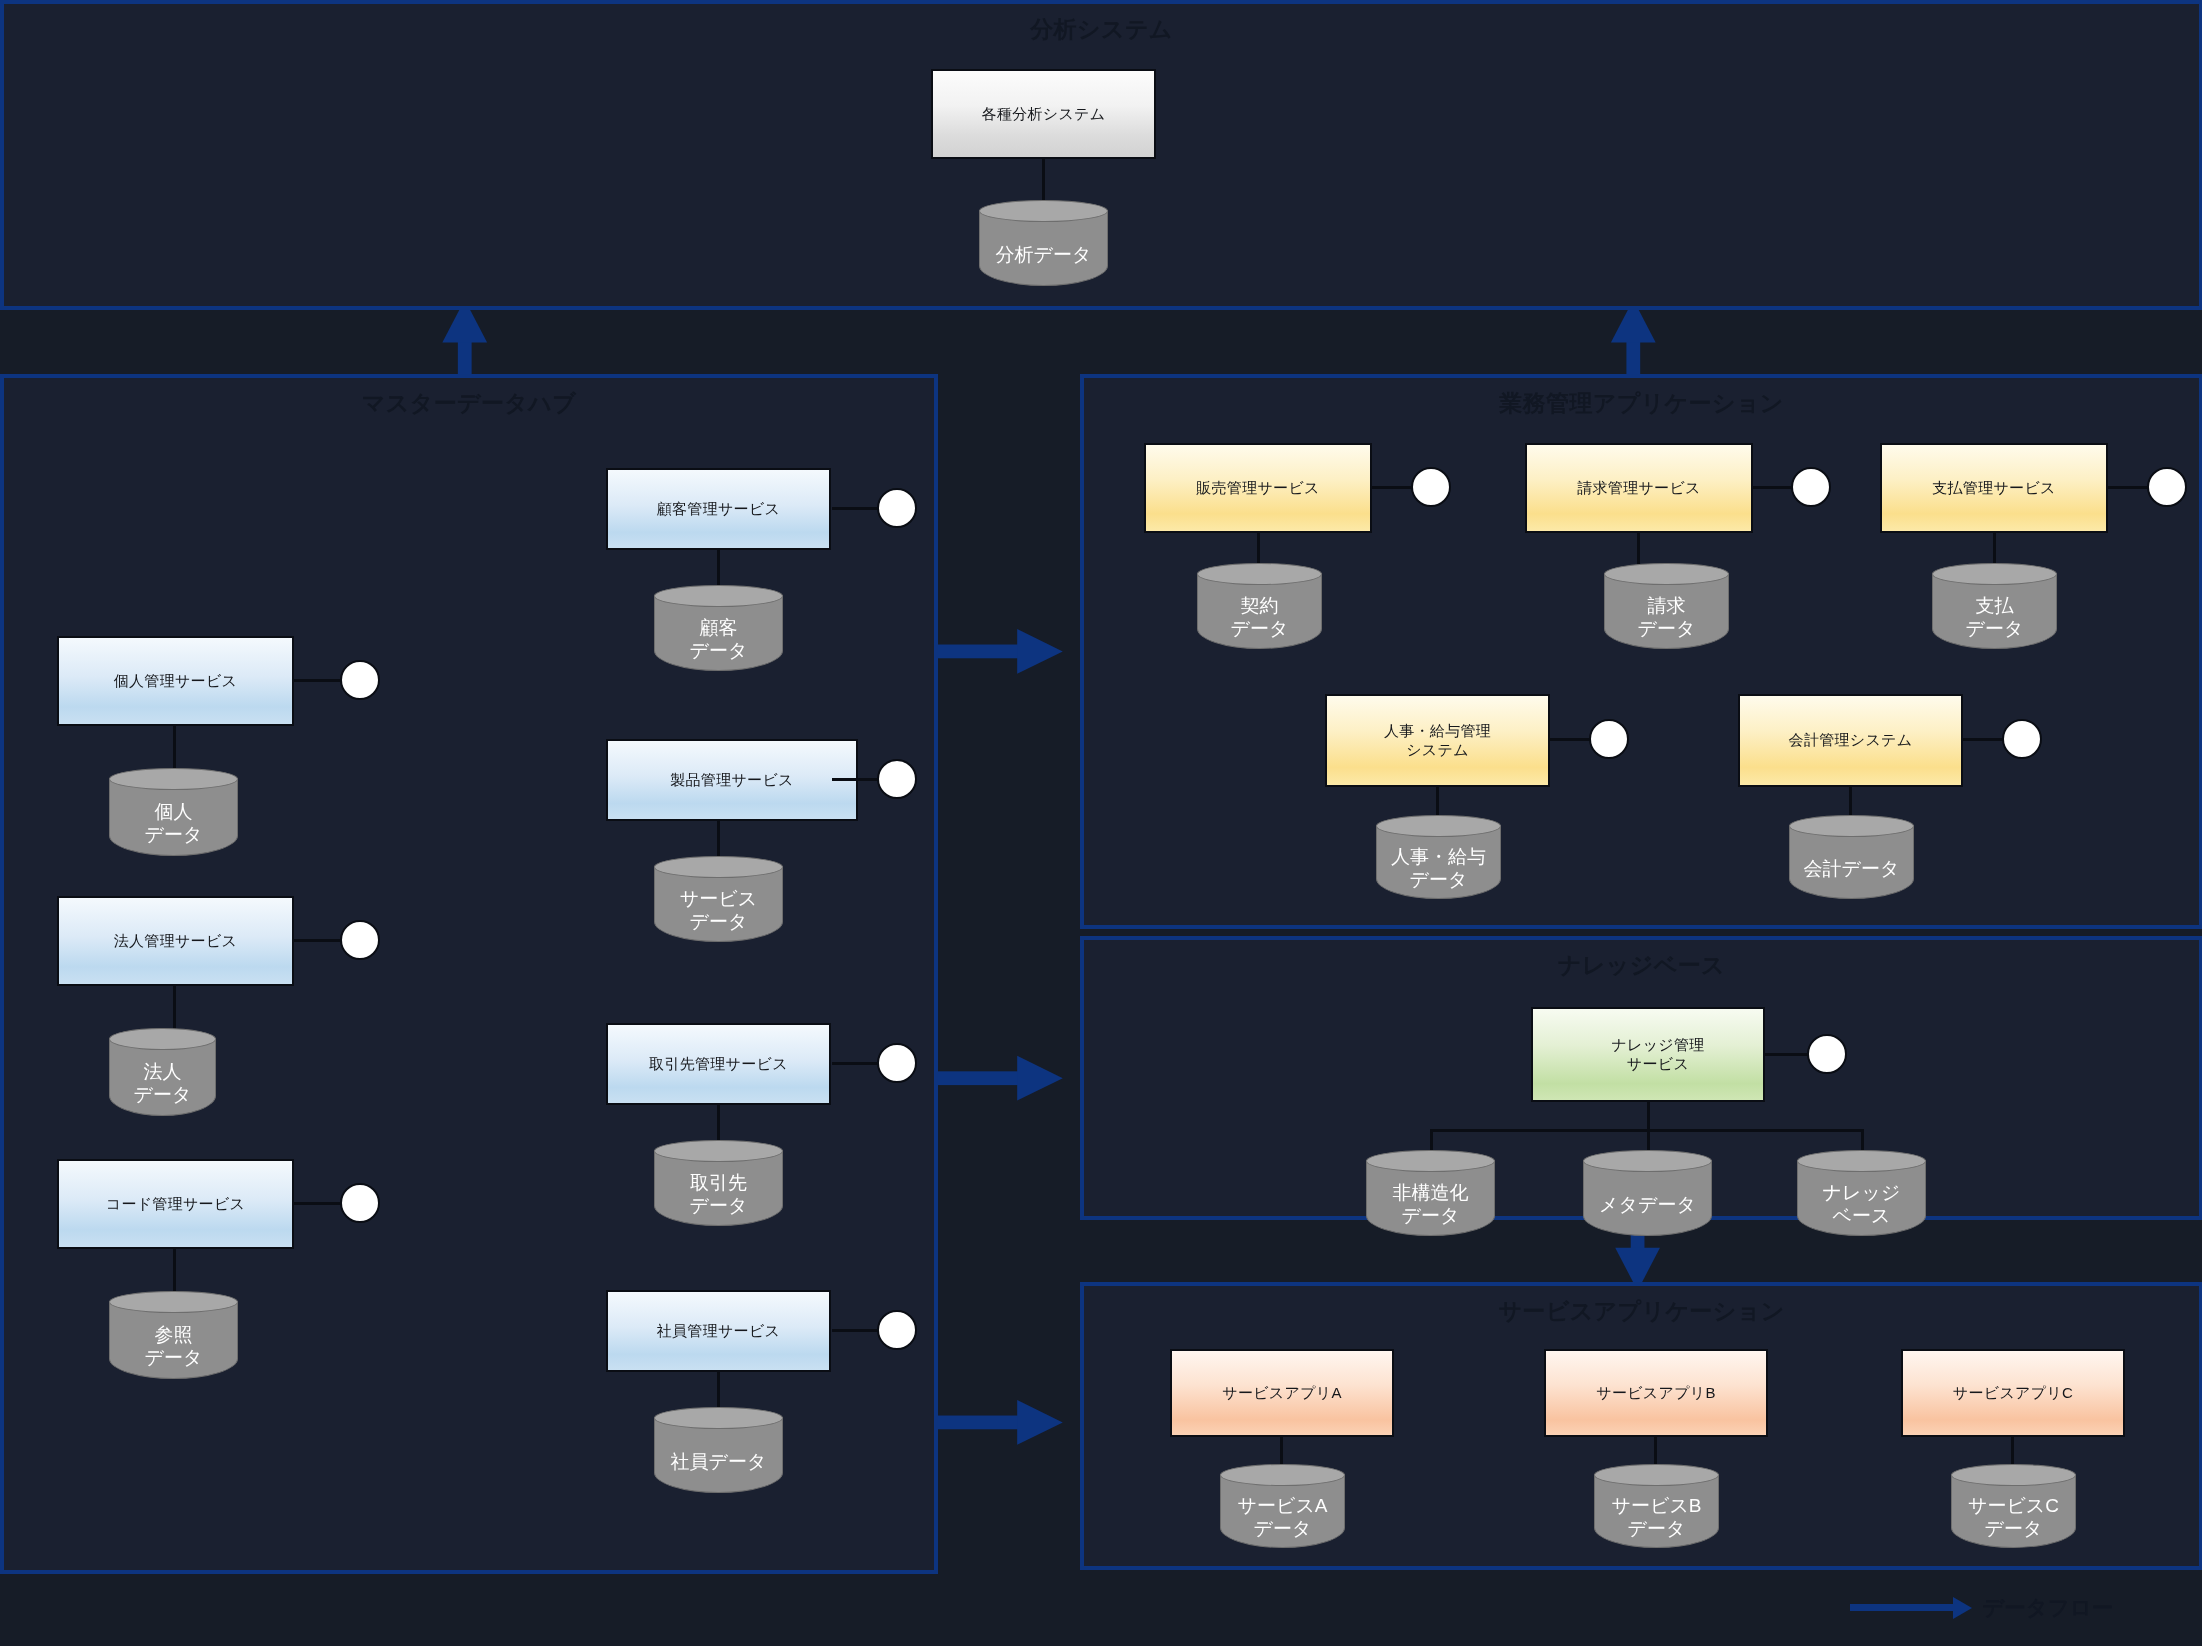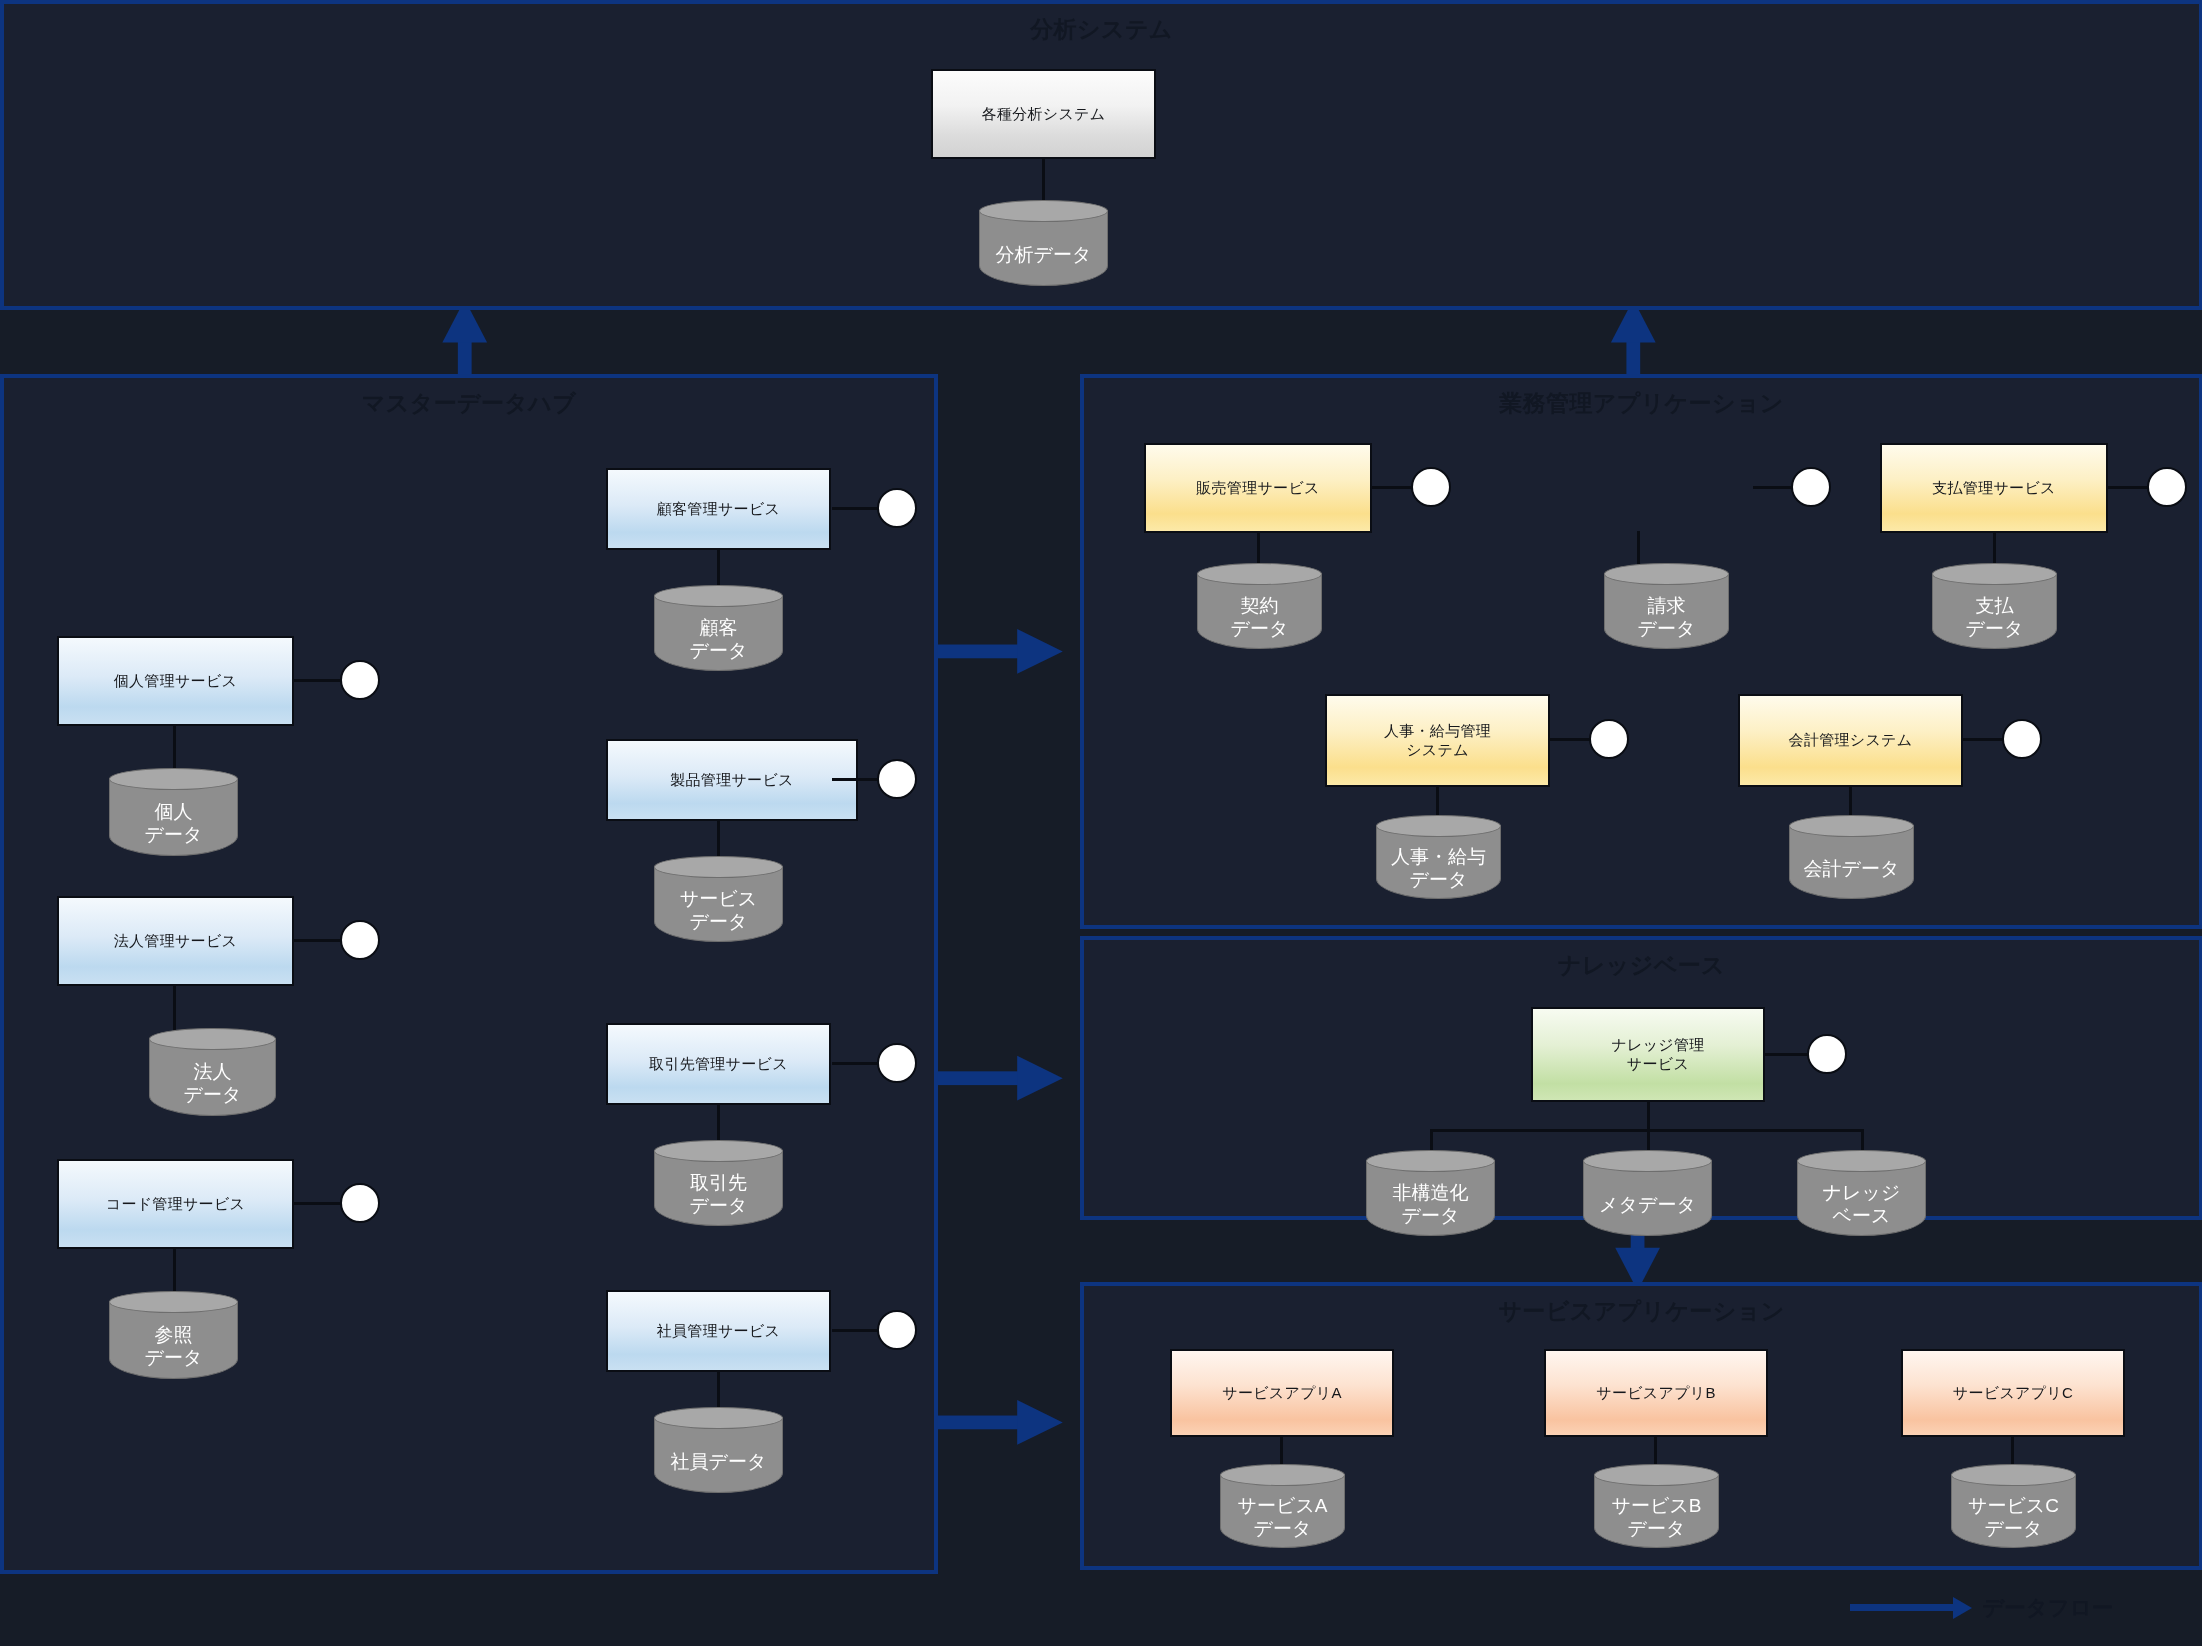--- a/index.html
+++ b/index.html
@@ -234,21 +234,21 @@
       <div class="cyl-label">個人
 データ</div>
     </div>
 
     <div class="node blue" style="left:53px; top:518px; width:237px; height:90px;">
       <span>法人管理サービス</span>
     </div>
     <div class="hline" style="left:290px; top:561px; width:50px;"></div>
     <div class="iface" style="left:336px; top:542px; width:40px; height:40px;"></div>
     <div class="vline" style="left:169px; top:607px; height:47px;"></div>
-    <div class="cyl" style="left:105px; top:650px; width:127px; height:88px;margin-left:40px;">
+    <div class="cyl" style="left:105px; top:650px; width:107px; height:88px;">
       <div class="body"></div>
       <div class="top"></div>
       <div class="cyl-label">法人
 データ</div>
     </div>
 
     <div class="node blue" style="left:53px; top:781px; width:237px; height:90px;">
       <span>コード管理サービス</span>
     </div>
     <div class="hline" style="left:290px; top:824px; width:50px;"></div>
@@ -322,20 +322,23 @@
     <div class="hline" style="left:288px; top:108px; width:43px;"></div>
     <div class="iface" style="left:327px; top:89px; width:40px; height:40px;"></div>
     <div class="vline" style="left:173px; top:153px; height:36px;"></div>
     <div class="cyl" style="left:113px; top:185px; width:125px; height:86px;">
       <div class="body"></div>
       <div class="top"></div>
       <div class="cyl-label">契約
 データ</div>
     </div>
 
+    <div class="node yellow" style="left:441px; top:65px; width:228px; height:90px;">
+      <span>請求管理サービス</span>
+    </div>
     <div class="hline" style="left:669px; top:108px; width:43px;"></div>
     <div class="iface" style="left:707px; top:89px; width:40px; height:40px;"></div>
     <div class="vline" style="left:553px; top:153px; height:36px;"></div>
     <div class="cyl" style="left:520px; top:185px; width:125px; height:86px;">
       <div class="body"></div>
       <div class="top"></div>
       <div class="cyl-label">請求
 データ</div>
     </div>
 

